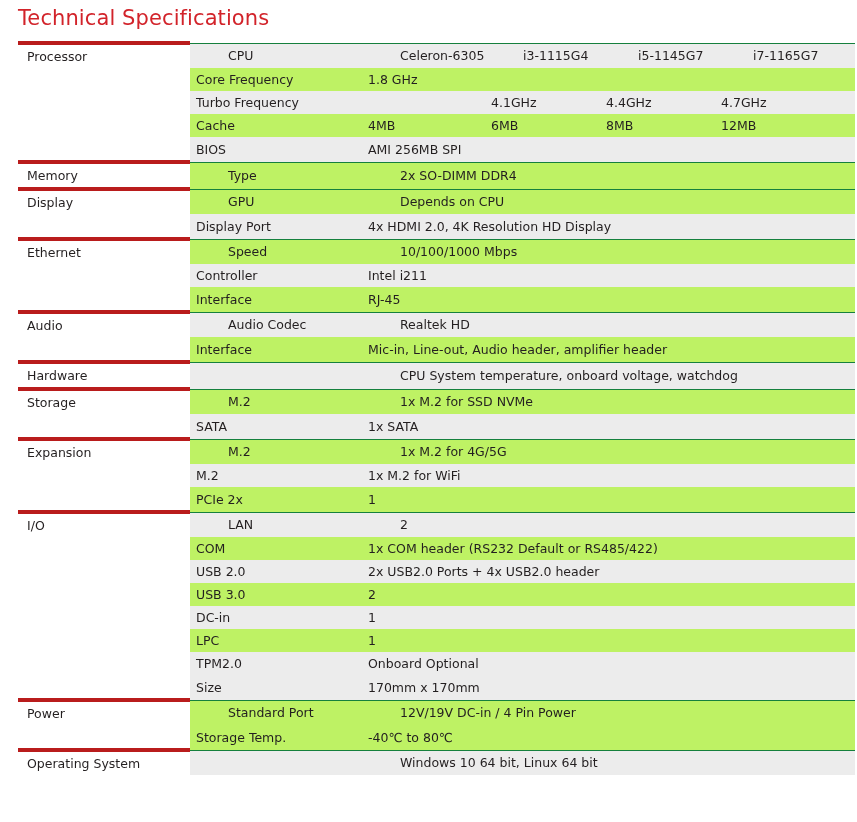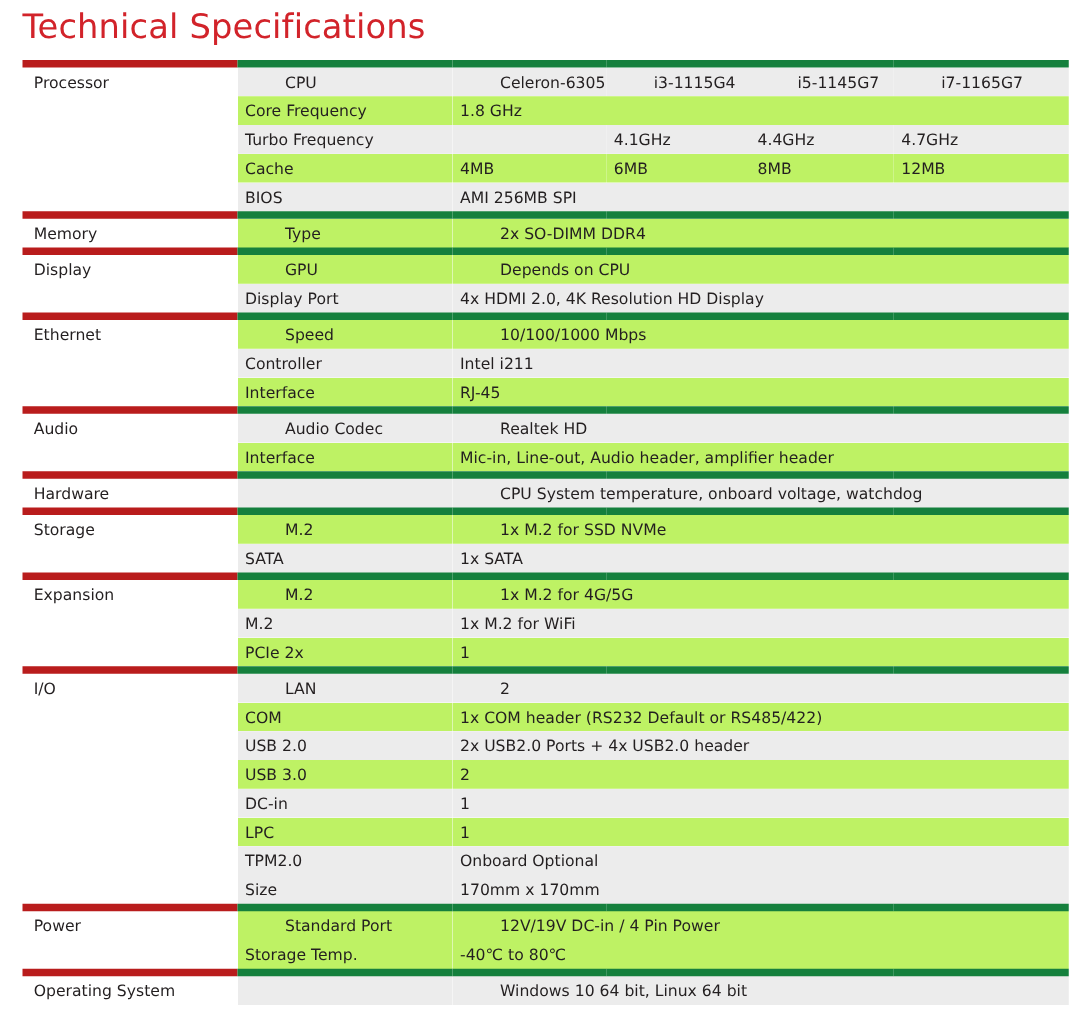--- a/index.html
+++ b/index.html
@@ -14,21 +14,21 @@
     color: #231f20;
     overflow: hidden;
   }
   .page {
     position: relative;
     width: 857px;
     height: 822px;
     box-sizing: border-box;
   }
   .title {
-    font-size: 27px;
+    font-size: 21px;
     color: #d2232a;
     font-family: "DejaVu Sans", sans-serif;
     padding: 6px 0 0 18px;
     letter-spacing: 0.1px;
     white-space: nowrap;
   }
   .spec-table {
     border-collapse: collapse;
     width: 837px;
     margin-left: 18px;
@@ -56,25 +56,25 @@
     background: #ececec;
   }
   tr.plain td {
     background: #bef264;
   }
   td.cat {
     background: #ffffff !important;
     padding-left: 9px;
   }
   td.topline {
-    border-top: 6px solid #15803d;
+    border-top: 1px solid #15803d;
     padding-left: 38px;
   }
   .cat-group-start td.cat {
-    border-top: 6px solid #b91c1c;
+    border-top: 4px solid #b91c1c;
   }
   .valspan { }
 </style>
 </head>
 <body>
 
 <div class="page">
   <div class="title">Technical Specifications</div>
   <table class="spec-table">
     <colgroup>

